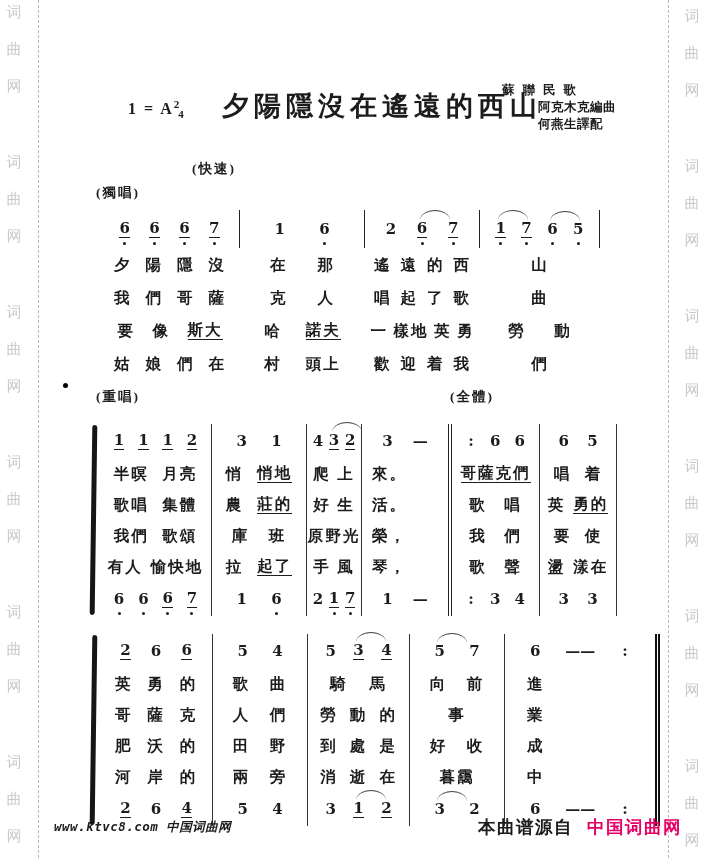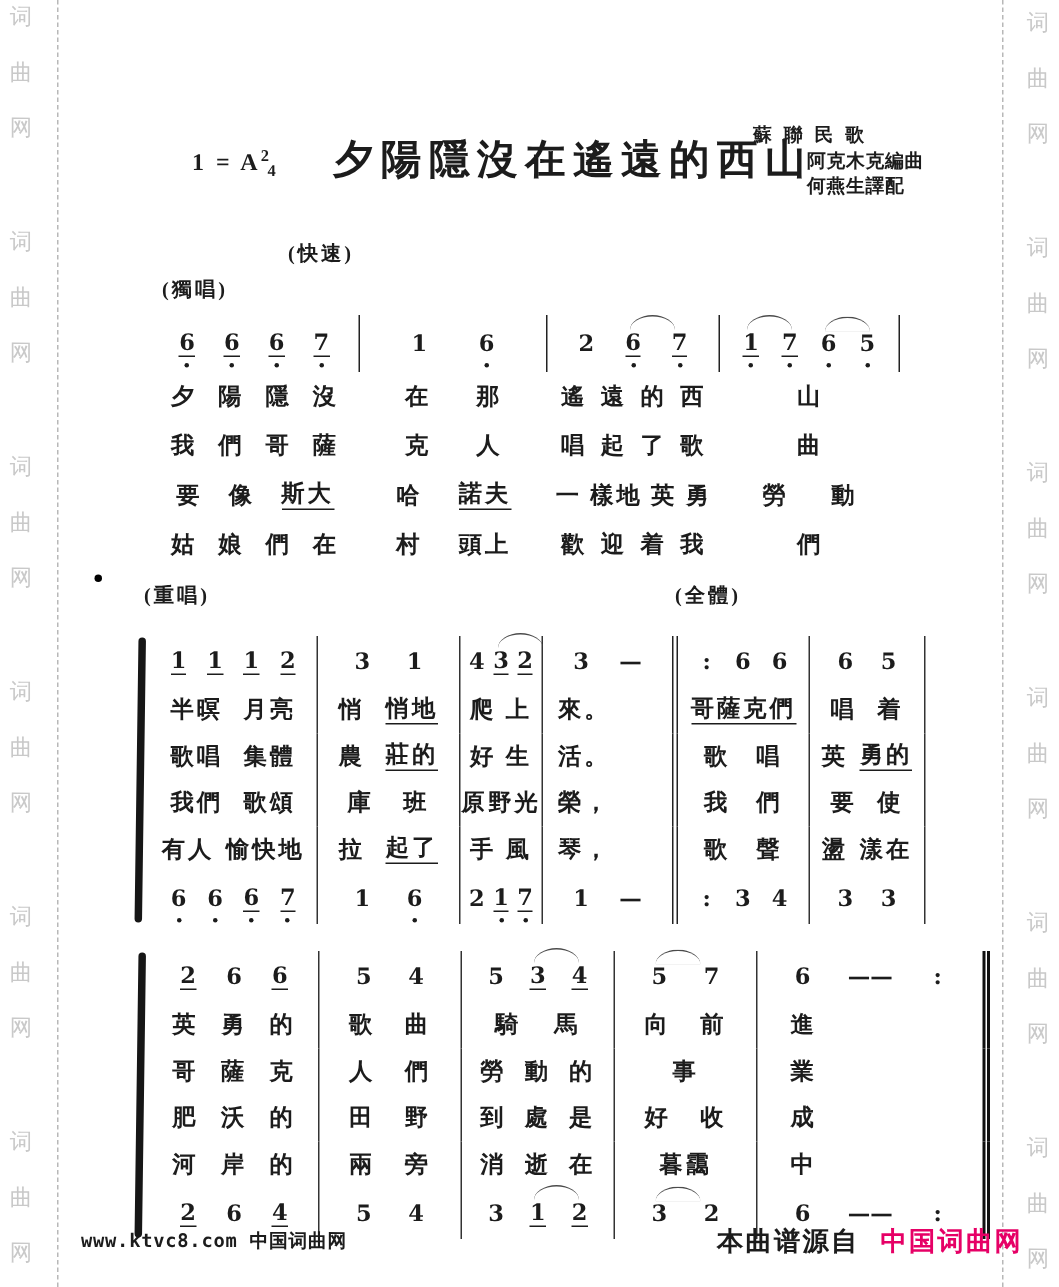--- a/index.html
+++ b/index.html
@@ -24,21 +24,21 @@
   .keysig{left:128px;top:98px;font-size:16px;font-weight:bold;letter-spacing:2px;}
   .tsn,.tsd{font-size:11px;font-weight:bold;}
   .tsn{vertical-align:6px;}
   .tsd{vertical-align:-4px;margin-left:-3px;}
   .title{left:222px;top:88px;font-size:27px;font-weight:bold;letter-spacing:5px;white-space:nowrap;}
   .credits{left:502px;top:82px;width:100px;font-size:12.5px;font-weight:bold;line-height:17px;}
   .credit-line{display:block;white-space:nowrap;}
   .credit-wide{letter-spacing:8px;}
   .credit-tight{letter-spacing:0.5px;padding-left:36px;}
   .tempo{left:158px;top:160px;font-size:13.5px;font-weight:bold;letter-spacing:2px;margin-left:34px;}
-  .solo{left:108px;top:184px;font-size:13.5px;font-weight:bold;letter-spacing:2px;}
+  .solo{left:96px;top:184px;font-size:13.5px;font-weight:bold;letter-spacing:2px;}
   .label-duet{left:96px;top:388px;font-size:13.5px;font-weight:bold;letter-spacing:2px;}
   .label-all{left:450px;top:388px;font-size:13.5px;font-weight:bold;letter-spacing:2px;}
   .bullet{left:63px;top:383px;width:5px;height:5px;border-radius:50%;background:#000;}
 
   
   .system{position:absolute;left:100px;}
   .s1{top:210px;width:500px;}
   .s2{top:424px;width:517px;}
   .s3{top:634px;width:560px;}
   .s2::before,.s3::before{content:"";position:absolute;left:-9px;top:1px;bottom:1px;
@@ -77,21 +77,21 @@
   .odot{position:absolute;left:50%;margin-left:-1.5px;bottom:-8px;width:3px;height:3px;
     border-radius:50%;background:#1c1c1c;}
   .slur{position:absolute;left:3px;top:-11px;width:30px;height:9px;
     border-top:1.6px solid #4a4a4a;border-radius:100% 100% 0 0 / 200% 200% 0 0;}
   
   .lyr{white-space:nowrap;letter-spacing:2px;line-height:1.1;}
   .lyr.ul{border-bottom:1.6px solid #1c1c1c;padding-bottom:1px;}
 
   
   .footer-left{left:54px;top:819px;font-family:"DejaVu Sans Mono", monospace;
-    font-size:12.5px;font-weight:bold;letter-spacing:0.5px;}
+    font-size:12.5px;font-weight:bold;letter-spacing:0.5px;font-style:italic;}
   .footer-right{left:478px;top:815px;font-size:17.5px;font-weight:bold;
     font-family:"DejaVu Sans", sans-serif;letter-spacing:1.5px;white-space:nowrap;}
   .footer-brand{margin-left:14px;margin-top:13px;}
 </style>
 </head>
 <body>
 
 <div class="wm-col wm-left">
     <span class="wm-char">词</span>
     <span class="wm-char">曲</span>

